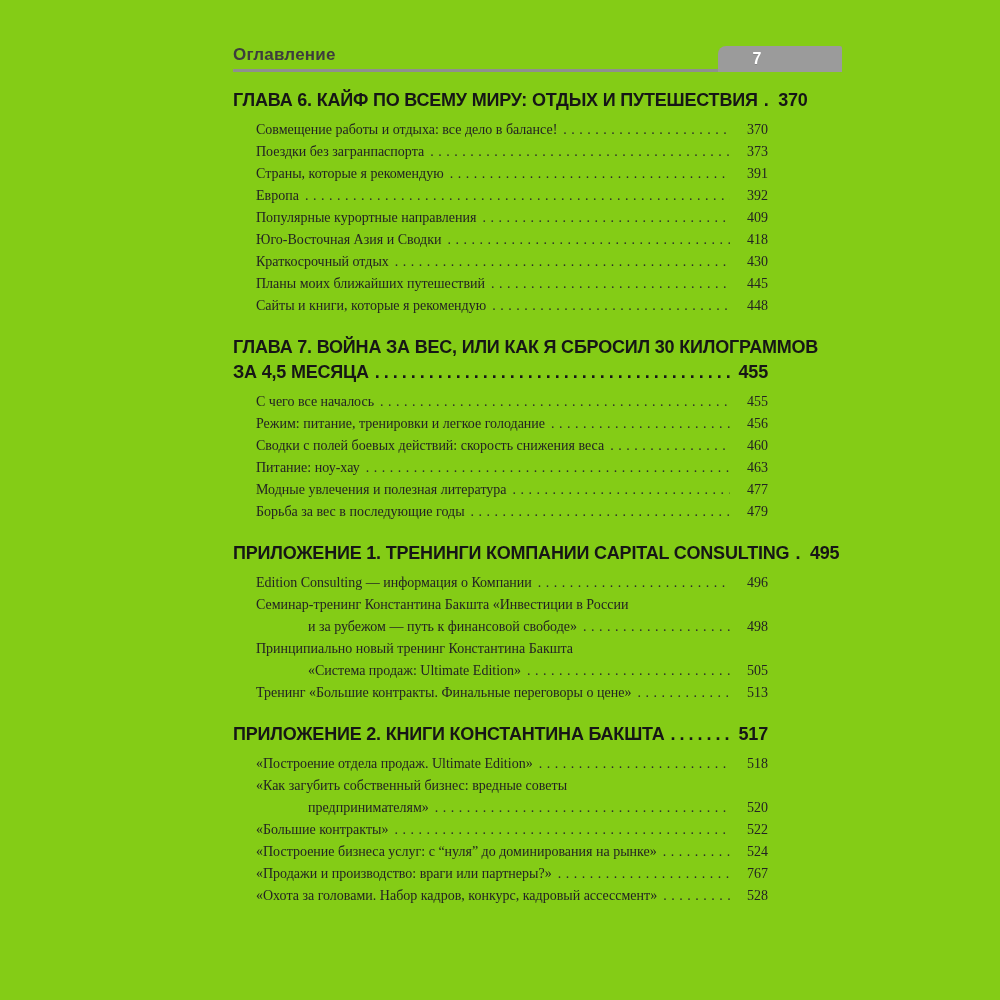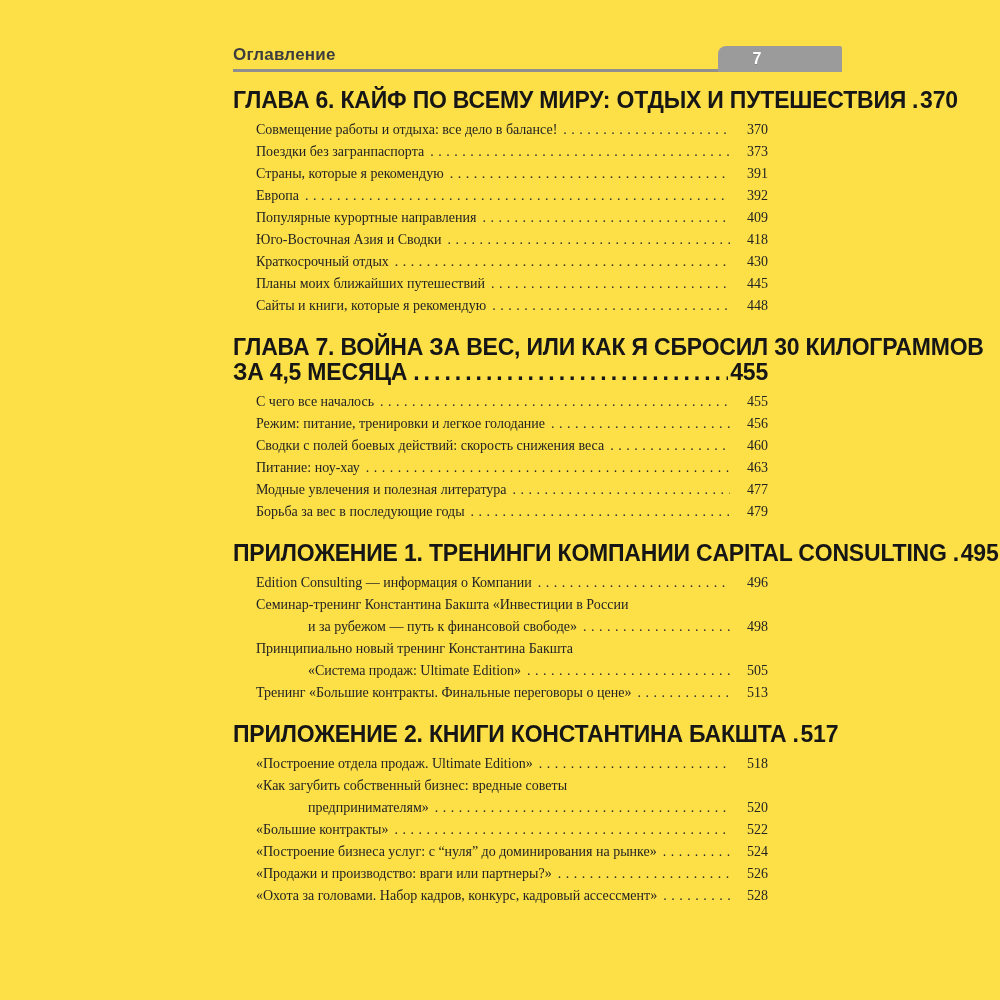--- a/index.html
+++ b/index.html
@@ -1,20 +1,20 @@
 <!DOCTYPE html>
 <html><head>
 <meta charset="utf-8">
 <style>
   html, body { margin: 0; padding: 0; background: #ffffff; }
   .page {
     position: relative;
     width: 1000px;
     height: 1000px;
-    background: #fde047;
+    background: #84cc16;
     font-family: "Liberation Serif", serif;
     color: #232323;
     overflow: hidden;
   }
 
   
   .pagehead { position: absolute; left: 233px; top: 44px; width: 609px; height: 28px; }
   .pagehead-title {
     position: absolute; left: 0; bottom: 7px;
     font-family: "Liberation Sans", sans-serif;
@@ -31,21 +31,21 @@
     text-shadow: 0 1px 0 rgba(0,0,0,0.12);
   }
 
   
   .toc { position: absolute; left: 233px; top: 88px; width: 535px; }
   .section { margin-top: 18px; }
   .section:first-child { margin-top: 0; }
 
   .heading-block {
     font-family: "Liberation Sans", sans-serif;
-    font-weight: bold; font-size: 23px; line-height: 25px;
+    font-weight: bold; font-size: 18px; line-height: 25px;
     color: #161616; letter-spacing: -0.2px;
     margin-bottom: 6px;
   }
   .entries { margin-left: 23px; font-size: 14px; line-height: 22px; }
 
   .row { display: flex; align-items: baseline; }
   .txt { flex: 0 1 auto; white-space: nowrap; }
   .leader { flex: 1 1 20px; min-width: 10px; overflow: hidden; white-space: nowrap; margin: 0 2px; }
   .leader::after {
     content: "......................................................................................";
@@ -244,21 +244,21 @@
           <span class="pg">522</span>
         </div>
         <div class="row">
           <span class="txt">«Построение бизнеса услуг: с “нуля” до доминирования на рынке»</span>
           <span class="leader"></span>
           <span class="pg">524</span>
         </div>
         <div class="row">
           <span class="txt">«Продажи и производство: враги или партнеры?»</span>
           <span class="leader"></span>
-          <span class="pg">526</span>
+          <span class="pg">767</span>
         </div>
         <div class="row">
           <span class="txt">«Охота за головами. Набор кадров, конкурс, кадровый ассессмент»</span>
           <span class="leader"></span>
           <span class="pg">528</span>
         </div>
       </div>
     </div>
 
   </div>

